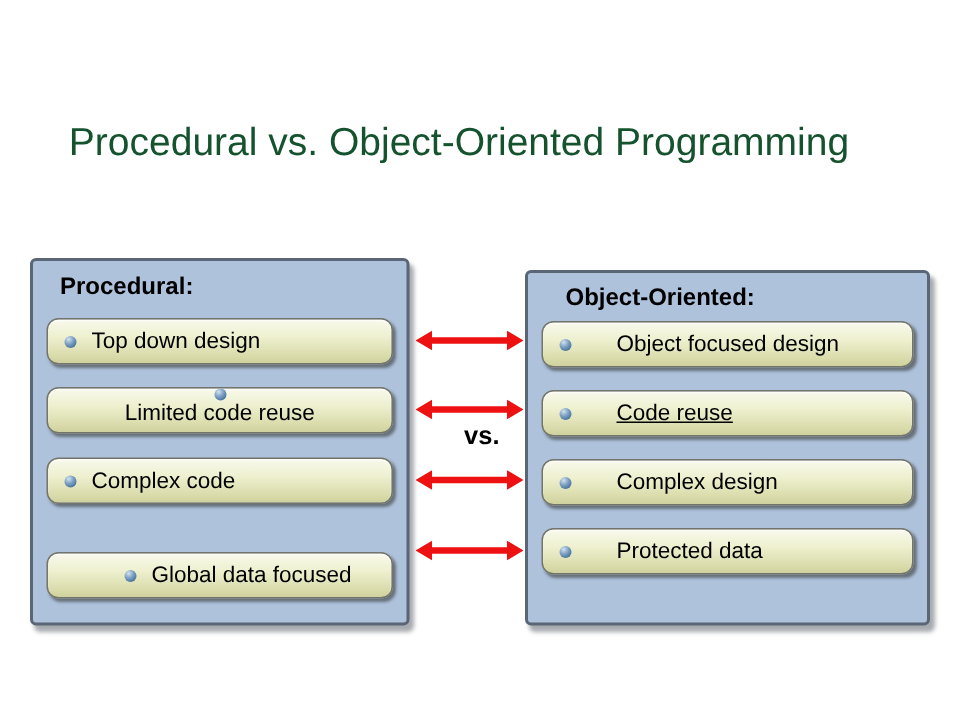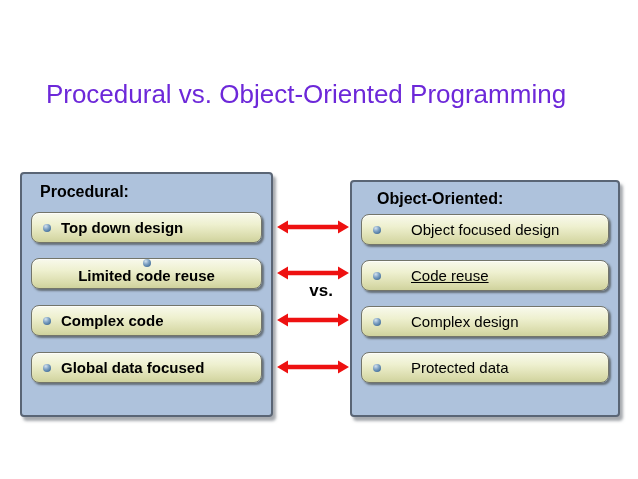--- a/index.html
+++ b/index.html
@@ -2,21 +2,21 @@
 <html><head>
 <meta charset="utf-8">
 <style>
   html,body { margin:0; padding:0; background:#ffffff; }
   .slide {
     position:relative; width:638px; height:479px; background:#ffffff;
     font-family:"Liberation Sans", sans-serif; overflow:hidden;
   }
   .slide-title {
     position:absolute; top:79px; left:0; width:612px; text-align:center;
-    font-size:26px; color:#6d28d9; letter-spacing:0px; white-space:nowrap;
+    font-size:26px; color:#14532d; letter-spacing:0px; white-space:nowrap;
   }
   .panel {
     position:absolute; background:#aec2dc; border:2px solid #5a6575;
     border-radius:4px; box-shadow:3px 4px 3px rgba(95,100,110,0.55);
     box-sizing:border-box;
   }
   .panel-left  { left:20px;  top:172px; width:253px; height:245px; }
   .panel-right { left:350px; top:180px; width:270px; height:237px; }
   .panel-header {
     position:absolute; font-weight:bold; font-size:16px; color:#000;
@@ -25,24 +25,24 @@
   .panel-left  .panel-header { left:18px; top:9px; }
   .panel-right .panel-header { left:25px; top:8px; }
   .pill {
     position:absolute; left:9px; height:31px; box-sizing:border-box;
     border:1px solid #73756a; border-radius:8px;
     background:linear-gradient(180deg,#f8f9ec 0%,#eef0cf 40%,#dadcac 82%,#cfd29d 100%);
     box-shadow:2px 2px 2px rgba(45,47,42,0.55),
                inset 0 1px 1px rgba(255,255,255,0.8);
     display:flex; align-items:center;
   }
-  .panel-left  .pill { width:231px;font-weight:bold; }
+  .panel-left  .pill { width:231px; }
   .panel-right .pill { width:248px;gap:20px; }
   .panel-left  .pill-1 { top:38px; }  .panel-left  .pill-2 { top:84px;flex-direction:column; }
-  .panel-left  .pill-3 { top:131px; } .panel-left  .pill-4 { top:178px; }
+  .panel-left  .pill-3 { top:131px; } .panel-left  .pill-4 { top:194px;padding-left:40px; }
   .panel-right .pill-1 { top:32px; }  .panel-right .pill-2 { top:78px;text-decoration:underline; }
   .panel-right .pill-3 { top:124px; } .panel-right .pill-4 { top:170px; }
   .bullet {
     width:8px; height:8px; border-radius:50%; margin:0 10px 0 11px; flex:0 0 auto;
     background:radial-gradient(circle at 35% 28%, #d3e2ef 0%, #7fa2c4 40%, #446f99 80%, #33587e 100%);
   }
   .pill-label { font-size:15px; color:#000; white-space:nowrap; }
   .arrow { position:absolute; left:277px; width:72px; height:14px; }
   .arrow-1 { top:220px; } .arrow-2 { top:266px; }
   .arrow-3 { top:313px; } .arrow-4 { top:360px; }

